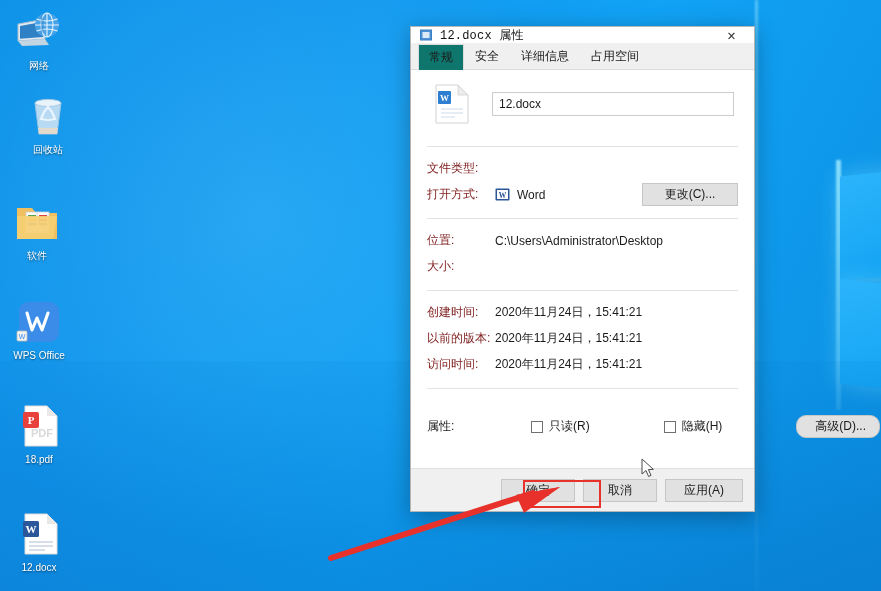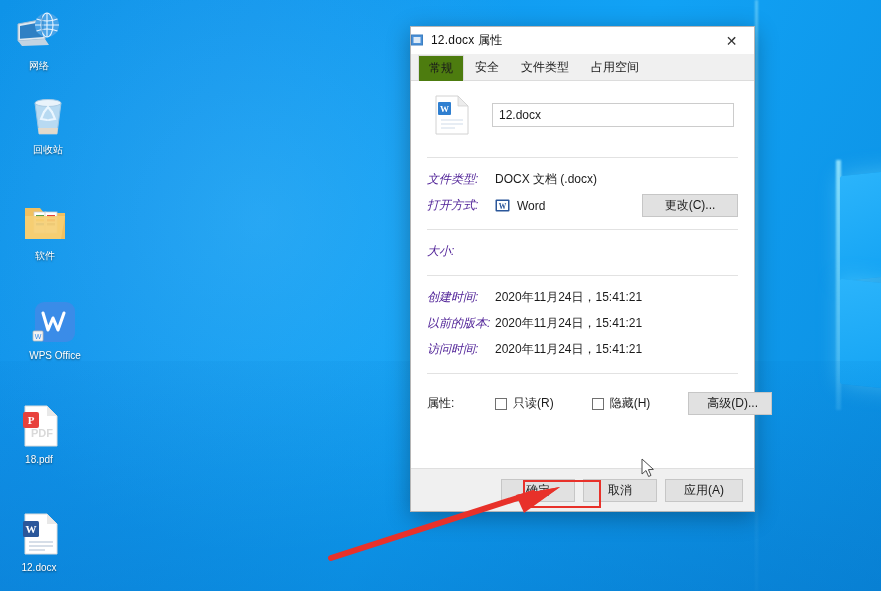--- a/index.html
+++ b/index.html
@@ -78,24 +78,26 @@
     left: 410px; top: 26px;
     width: 345px; height: 486px;
     background: #f0f0f0;
     border: 1px solid #b5b5b5;
     box-shadow: 0 5px 22px rgba(0,0,0,.30);
     display: flex; flex-direction: column;
     font-size: 12px;
     color: #1b1b1b;
   }
   .titlebar {
-    height: 27px;
+    height: 16px;
     background: #ffffff;
     display: flex; align-items: center;
-    flex: none;
+    padding-left: 9px;
+    flex: none;
+    font-family: Liberation Mono, monospace;
   }
   .titlebar .tb-icon {
     width: 13px; height: 13px;
     margin-right: 7px;
     flex: none;
     position: relative;
   }
   .titlebar .tb-text {
     font-size: 12px; color: #101010;
     letter-spacing: .2px;
@@ -124,21 +126,21 @@
     display: flex; align-items: center;
     font-size: 12px;
     color: #1b1b1b;
     background: transparent;
     border: 1px solid transparent;
     border-bottom: none;
     cursor: default;
     white-space: nowrap;
   }
   .tab.active {
-    background: #4d7c0f;
+    background: #0f766e;
     border-color: #dcdcdc;
     position: relative;
     z-index: 2;
     margin-bottom: -1px;
     padding-bottom: 1px;
   }
 
   .tabpage {
     flex: 1;
     background: #ffffff;
@@ -178,23 +180,22 @@
 
   .field {
     display: flex;
     align-items: center;
     min-height: 23px;
     margin-bottom: 3px;
   }
   .field .lbl {
     width: 68px;
     flex: none;
-    color: #4c1d95;
-    font-size: 12px;
-    font-style: italic;
+    color: #7f1d1d;
+    font-size: 12px;
   }
   .field .val {
     flex: 1;
     color: #1b1b1b;
     font-size: 12px;
     display: flex; align-items: center;
   }
   .field .val .word-ico {
     width: 15px; height: 15px;
     margin-right: 7px;
@@ -210,21 +211,22 @@
     font-family: inherit;
     font-size: 12px;
     color: #1b1b1b;
     cursor: default;
     white-space: nowrap;
   }
   .btn.wide { min-width: 96px; }
 
   .attrs {
     display: flex; align-items: center;
-    margin-top: 8px;
+    margin-top: 16px;
+    gap: 36px;
   }
   .attrs .lbl { width: 68px; flex: none; font-size: 12px; }
   .cbwrap {
     display: flex; align-items: center;
     margin-right: 38px;
     font-size: 12px;
     cursor: default;
     white-space: nowrap;
   }
   .cbwrap .cbox {
@@ -312,39 +314,39 @@
         <g fill="none" stroke="#eaf6ff" stroke-width="2.1" stroke-linecap="round">
           <path d="M20 20 L24 15 L28 20"></path>
           <path d="M28 20 L31 27 L25 28"></path>
           <path d="M20 20 L17 27 L23 28"></path>
         </g>
       </svg>
     </div>
     <div class="dlabel">回收站</div>
   </div>
 
-  <div class="dicon" style="left:8px; top:198px;">
+  <div class="dicon" style="left:0; top:198px;">
     <div class="glyph">
       <svg width="48" height="48" viewBox="0 0 48 48">
         <path d="M4 10 h15 l4 5 h21 v26 H4 Z" fill="#f0c060"></path>
         <rect x="13" y="14" width="12" height="21" fill="#fff" stroke="#ccc" stroke-width=".8"></rect>
         <rect x="15" y="17" width="8" height="2.4" fill="#59a14f"></rect>
         <rect x="15" y="21" width="8" height="2.4" fill="#f2bf3a"></rect>
         <rect x="15" y="25" width="8" height="2.4" fill="#4a90d0"></rect>
         <rect x="24" y="14" width="12" height="21" fill="#fff" stroke="#ccc" stroke-width=".8"></rect>
         <rect x="26" y="17" width="8" height="2.4" fill="#e04040"></rect>
         <rect x="26" y="21" width="8" height="2.4" fill="#e04040"></rect>
         <rect x="26" y="25" width="8" height="2.4" fill="#888"></rect>
         <path d="M4 18 h40 l-4 23 H4 Z" fill="#f6cf74" opacity=".92"></path>
       </svg>
     </div>
     <div class="dlabel">软件</div>
   </div>
 
-  <div class="dicon" style="left:2px; top:298px;margin-left:16px;">
+  <div class="dicon" style="left:2px; top:298px;">
     <div class="glyph">
       <svg width="48" height="48" viewBox="0 0 48 48">
         <rect x="4" y="4" width="40" height="40" rx="9" fill="#3a8ce8"></rect>
         <path d="M12 15 L17 32 L22 20 L27 32 L33 15" fill="none" stroke="#ffffff" stroke-width="3.1" stroke-linejoin="round" stroke-linecap="round"></path>
         <rect x="2" y="33" width="10" height="10" rx="1" fill="#f3f3f3" stroke="#bbb" stroke-width=".8"></rect>
         <text x="7" y="41" font-size="7" fill="#3a8ce8" text-anchor="middle" font-family="sans-serif">W</text>
       </svg>
     </div>
     <div class="dlabel">WPS Office</div>
   </div>
@@ -388,21 +390,21 @@
           <rect x="2.5" y="3" width="7" height="6" fill="#dceaf7"></rect>
         </svg>
       </span>
       <span class="tb-text">12.docx 属性</span>
       <span class="tb-close">✕</span>
     </div>
 
     <div class="tabstrip">
       <div class="tab active">常规</div>
       <div class="tab">安全</div>
-      <div class="tab">文件类型</div>
+      <div class="tab">详细信息</div>
       <div class="tab">占用空间</div>
     </div>
 
     <div class="tabpage">
 
       <div class="hdr-row">
         <span class="file-glyph">
           <svg width="34" height="40" viewBox="0 0 34 40">
             <path d="M1 1 h22 l10 10 v28 H1 Z" fill="#ffffff" stroke="#d2d2d2" stroke-width="1"></path>
             <path d="M23 1 l10 10 h-10 Z" fill="#ececec" stroke="#d2d2d2" stroke-width=".8"></path>
@@ -415,41 +417,44 @@
             </g>
           </svg>
         </span>
         <input class="name-input" type="text" value="12.docx" style="">
       </div>
 
       <hr class="sep">
 
       <div class="field">
         <span class="lbl">文件类型:</span>
-        <span class="val">DOCX 文档 (.docx)</span>
       </div>
 
       <div class="field">
         <span class="lbl">打开方式:</span>
         <span class="val">
           <span class="word-ico">
             <svg width="15" height="15" viewBox="0 0 15 15">
               <rect x="0.5" y="1.5" width="14" height="12" rx="1" fill="#2b579a"></rect>
               <rect x="2" y="3" width="11" height="9" fill="#ffffff"></rect>
               <text x="7.5" y="10.6" font-size="7.5" fill="#2b579a" text-anchor="middle" font-family="serif" font-weight="bold">W</text>
             </svg>
           </span>
           <span>Word</span>
         </span>
         <button class="btn wide">更改(C)...</button>
       </div>
 
       <hr class="sep">
 
       <div class="field">
+        <span class="lbl">位置:</span>
+        <span class="val">C:\Users\Administrator\Desktop</span>
+      </div>
+      <div class="field">
         <span class="lbl">大小:</span>
       </div>
 
       <hr class="sep">
 
       <div class="field">
         <span class="lbl">创建时间:</span>
         <span class="val">2020年11月24日，15:41:21</span>
       </div>
       <div class="field">
@@ -466,21 +471,21 @@
       <div class="attrs">
         <span class="lbl">属性:</span>
         <span class="cbwrap">
           <span class="cbox"></span>
           <span>只读(R)</span>
         </span>
         <span class="cbwrap">
           <span class="cbox"></span>
           <span>隐藏(H)</span>
         </span>
-        <button class="btn" style="margin-left:auto;">高级(D)...</button>
+        <button class="btn" style="margin-left:auto;border-radius:10px;">高级(D)...</button>
       </div>
 
     </div>
 
     <div class="footer">
       <button class="btn">确定</button>
       <button class="btn">取消</button>
       <button class="btn">应用(A)</button>
     </div>
 

